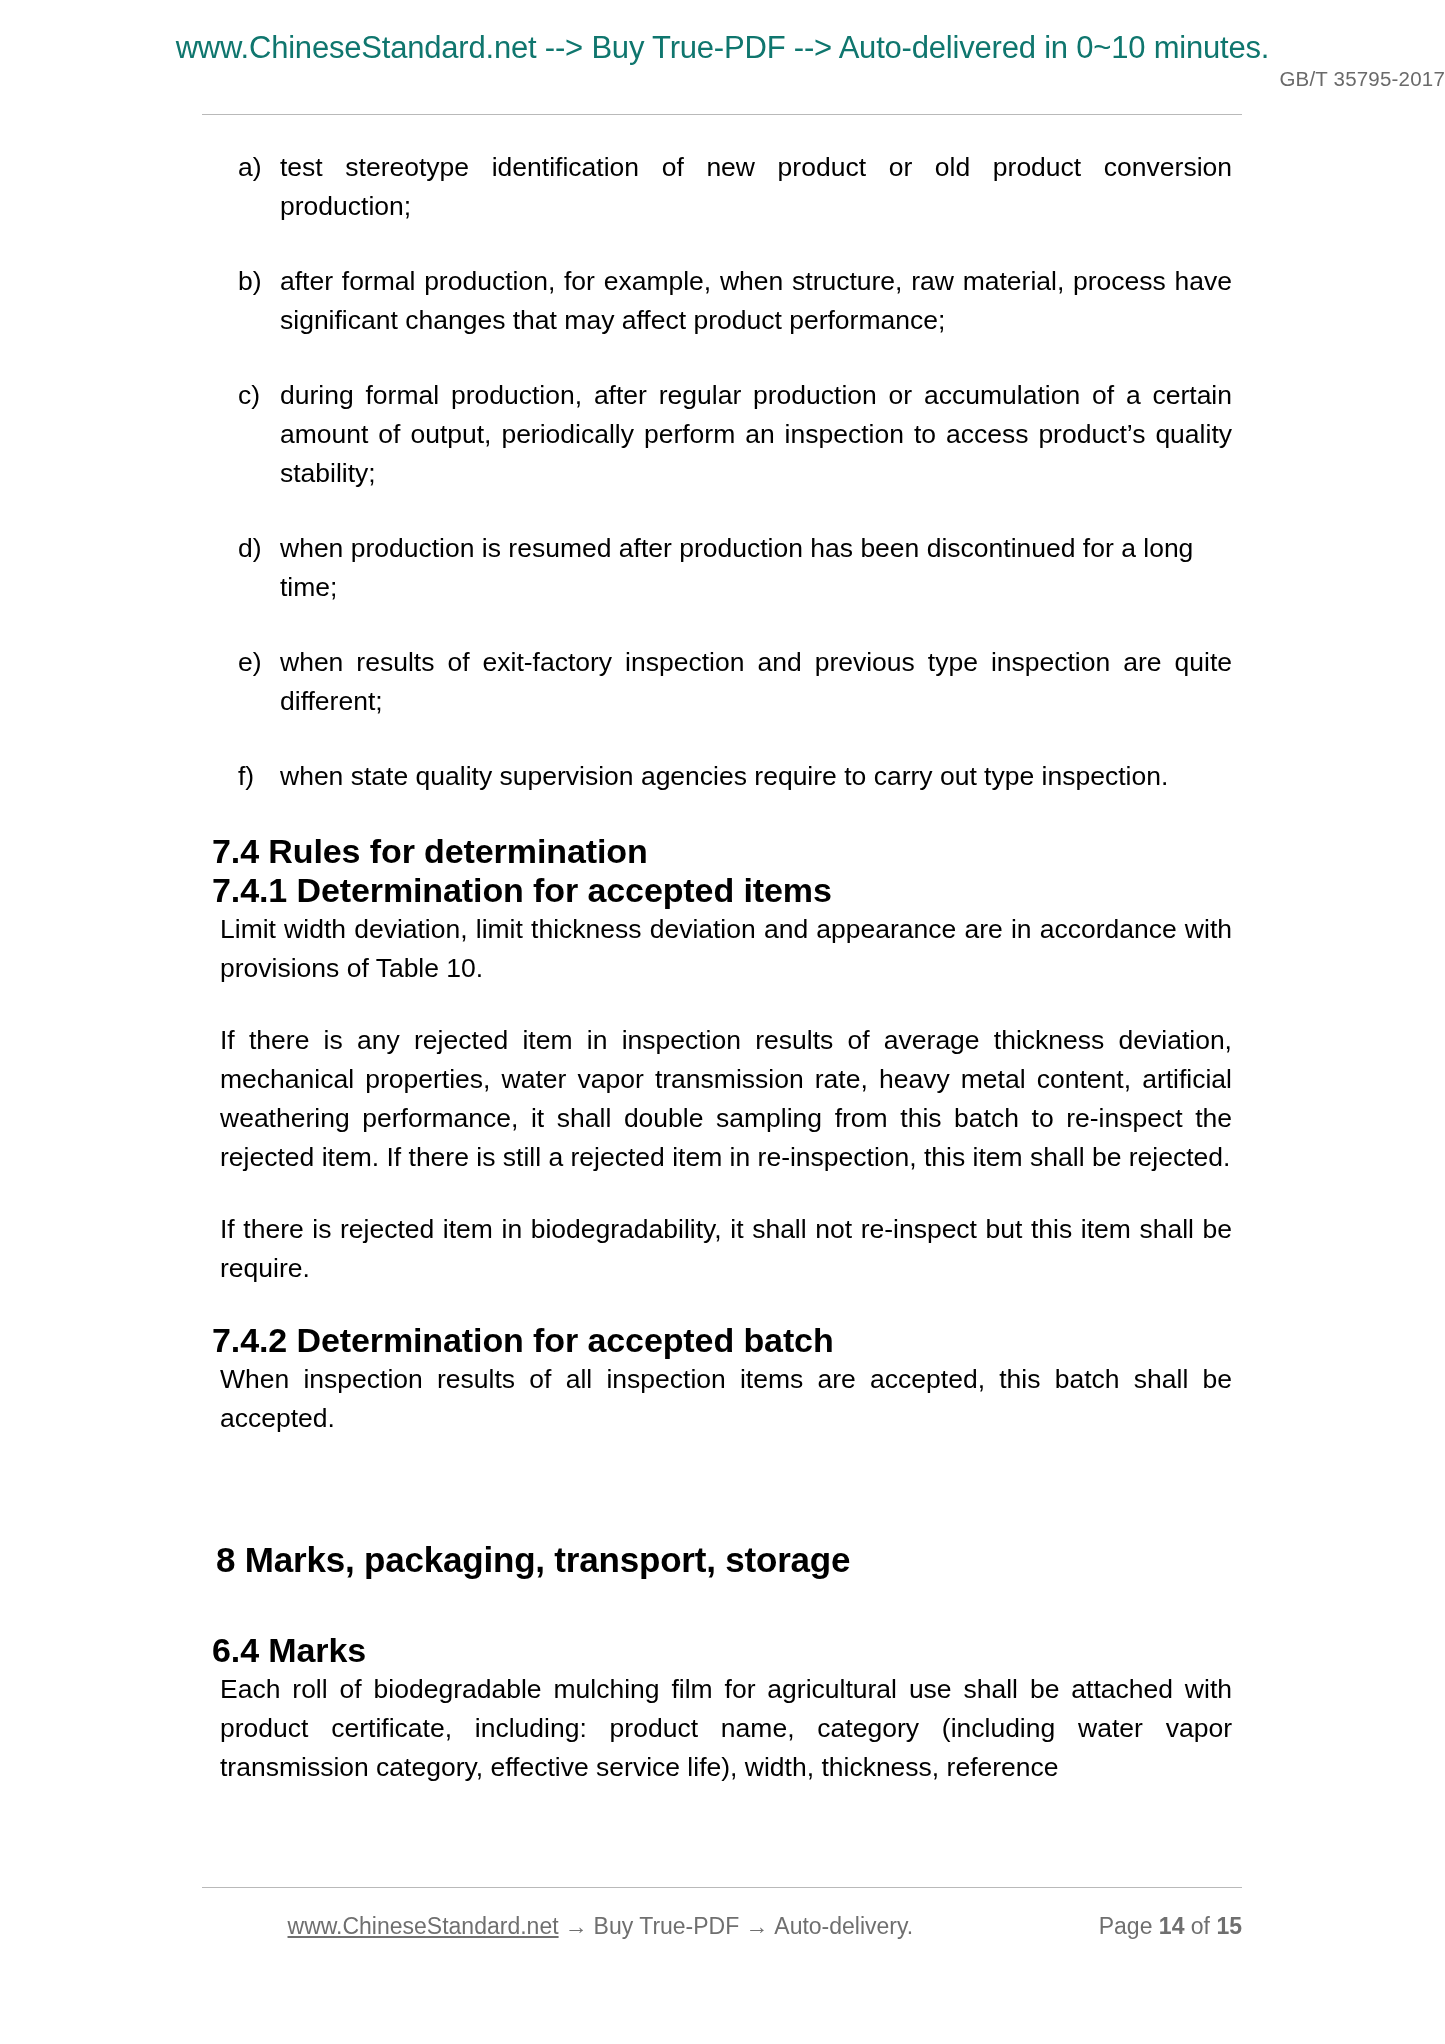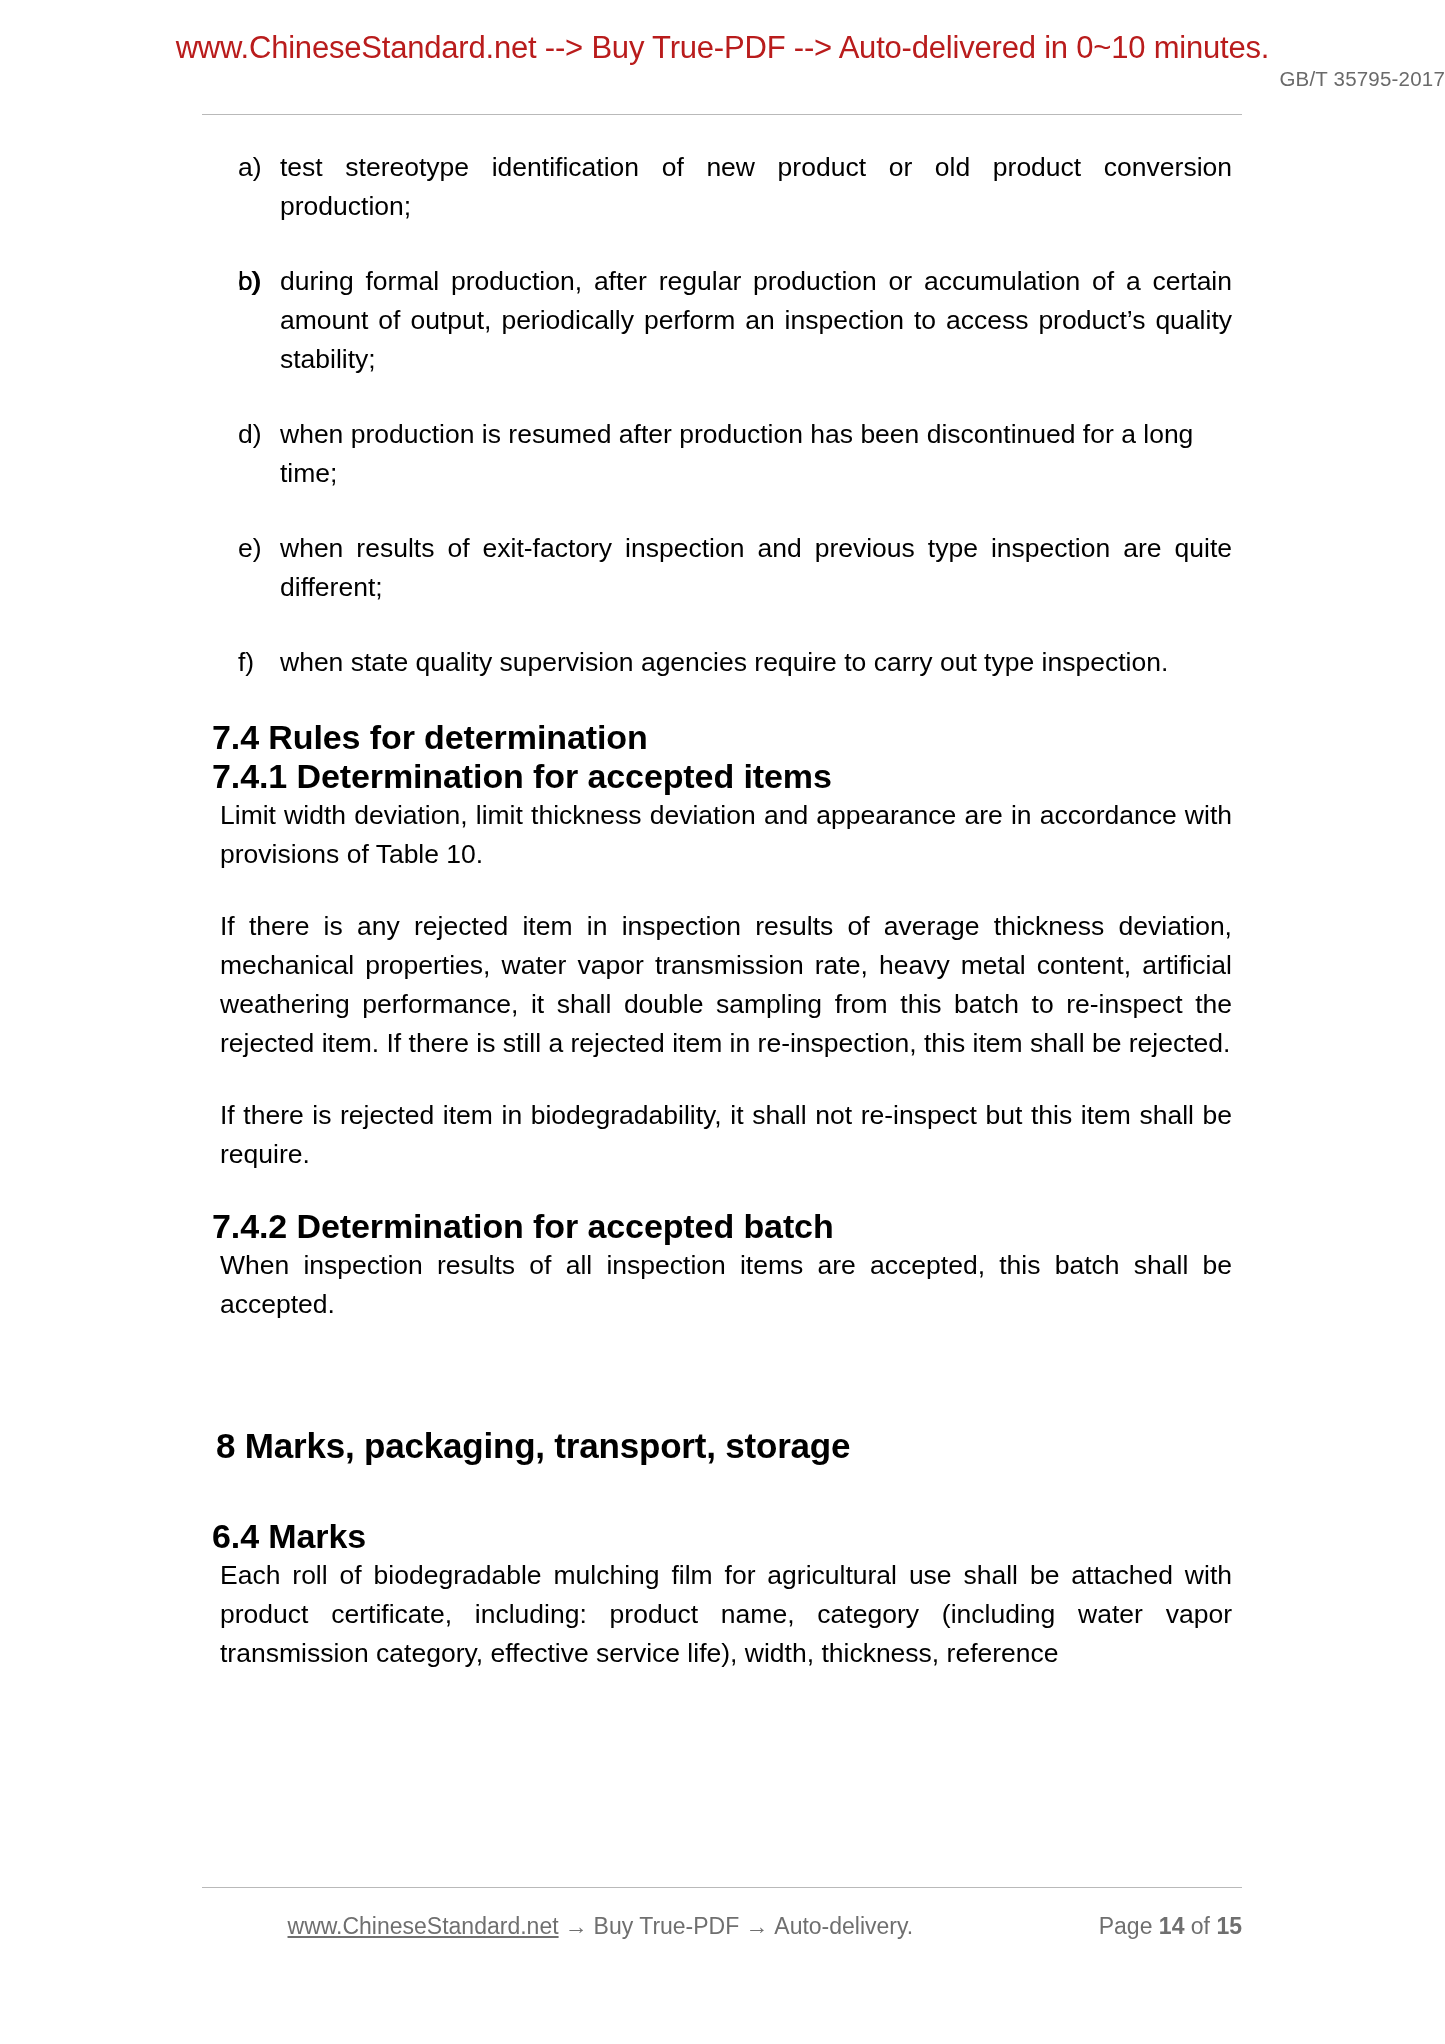--- a/index.html
+++ b/index.html
@@ -28,21 +28,21 @@
     width: 1445px;
     height: 118px;
   }
   .header-promo {
     position: absolute;
     top: 30px;
     left: 0;
     width: 1445px;
     text-align: center;
     font-size: 31px;
-    color: #b91c1c;
+    color: #0f766e;
     letter-spacing: -0.2px;
     white-space: nowrap;
   }
   .header-std {
     position: absolute;
     top: 67px;
     left: 0;
     width: 1445px;
     text-align: right;
     font-size: 20.5px;
@@ -177,20 +177,21 @@
 
   <div class="content">
 
     <div class="list-item first">
       <span class="marker">a)</span>
       <span>test stereotype identification of new product or old product conversion production;</span>
     </div>
 
     <div class="list-item">
       <span class="marker">b)</span>
+      <span>after formal production, for example, when structure, raw material, process have significant changes that may affect product performance;</span>
     </div>
 
     <div class="list-item">
       <span class="marker">c)</span>
       <span>during formal production, after regular production or accumulation of a certain amount of output, periodically perform an inspection to access product’s quality stability;</span>
     </div>
 
     <div class="list-item nojust">
       <span class="marker">d)</span>
       <span>when production is resumed after production has been discontinued for a long time;</span>

